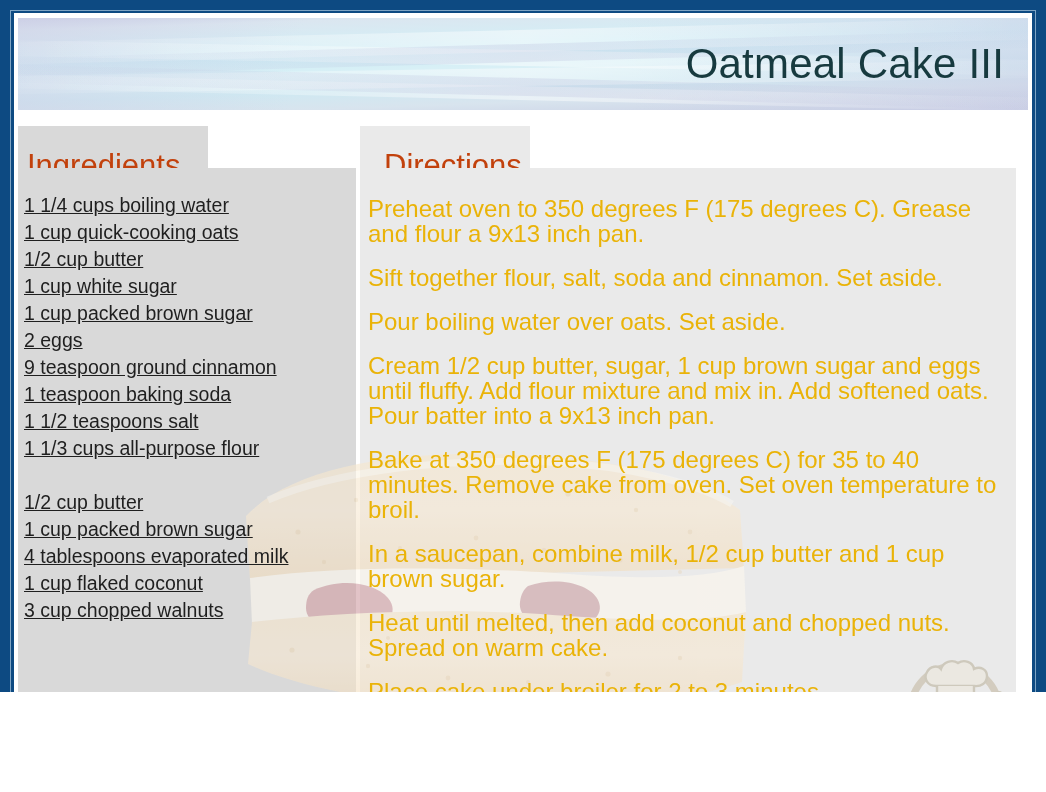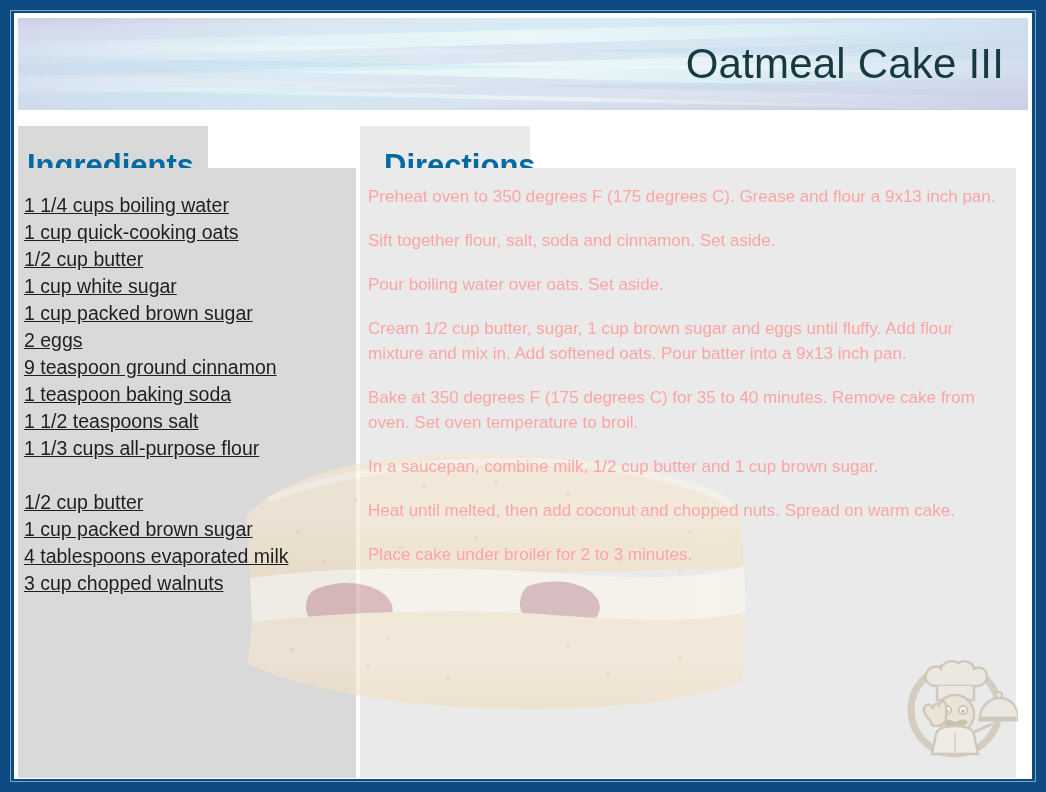--- a/index.html
+++ b/index.html
@@ -8,21 +8,21 @@
     padding: 0;
     background: #ffffff;
   }
   body {
     font-family: "Liberation Sans", sans-serif;
   }
 
   #card {
     position: relative;
     width: 1046px;
-    height: 792px;
+    height: 692px;
     box-sizing: border-box;
     background: #0d4a82;
     overflow: hidden;
   }
 
   
   .border-inner {
     position: absolute;
     left: 10px;
     top: 10px;
@@ -99,22 +99,22 @@
 
   
   .panel-tab {
     position: absolute;
     display: flex;
     align-items: center;
     box-sizing: border-box;
   }
   .panel-tab .tab-label {
     font-size: 31px;
-    font-weight: 700;
-    color: #0369a1;
+    font-weight: 400;
+    color: #c2410c;
     line-height: 1;
     margin-top: 36px;
   }
 
   #ingredients-tab {
     left: 18px;
     top: 126px;
     width: 190px;
     height: 42px;
     background: #d9d9d9;
@@ -177,25 +177,25 @@
     font-size: 19.5px;
     line-height: 27px;
     color: #1f1f1f;
   }
   .ing-list .ing-item { white-space: nowrap; text-decoration: underline; }
   .ing-list .ing-gap { height: 27px; }
 
   .dir-list {
     position: absolute;
     left: 368px;
-    top: 184px;
+    top: 196px;
     width: 638px;
-    font-size: 17px;
+    font-size: 24px;
     line-height: 25px;
-    color: #fca5a5;
+    color: #eab308;
   }
   .dir-list p {
     margin: 0 0 19px 0;
     max-width: 640px;
   }
 </style>
 </head>
 <body>
 
 <div id="card">
@@ -323,20 +323,21 @@
       <div class="ing-item">1 cup packed brown sugar</div>
       <div class="ing-item">2 eggs</div>
       <div class="ing-item">9 teaspoon ground cinnamon</div>
       <div class="ing-item">1 teaspoon baking soda</div>
       <div class="ing-item">1 1/2 teaspoons salt</div>
       <div class="ing-item">1 1/3 cups all-purpose flour</div>
       <div class="ing-gap"></div>
       <div class="ing-item">1/2 cup butter</div>
       <div class="ing-item">1 cup packed brown sugar</div>
       <div class="ing-item">4 tablespoons evaporated milk</div>
+      <div class="ing-item">1 cup flaked coconut</div>
       <div class="ing-item">3 cup chopped walnuts</div>
     </div>
 
   <div class="dir-list" id="directions-list">
       <p>Preheat oven to 350 degrees F (175 degrees C). Grease and flour a 9x13 inch pan.</p>
       <p>Sift together flour, salt, soda and cinnamon. Set aside.</p>
       <p>Pour boiling water over oats. Set aside.</p>
       <p>Cream 1/2 cup butter, sugar, 1 cup brown sugar and eggs until fluffy. Add flour mixture and mix in. Add softened oats. Pour batter into a 9x13 inch pan.</p>
       <p>Bake at 350 degrees F (175 degrees C) for 35 to 40 minutes. Remove cake from oven. Set oven temperature to broil.</p>
       <p>In a saucepan, combine milk, 1/2 cup butter and 1 cup brown sugar.</p>

